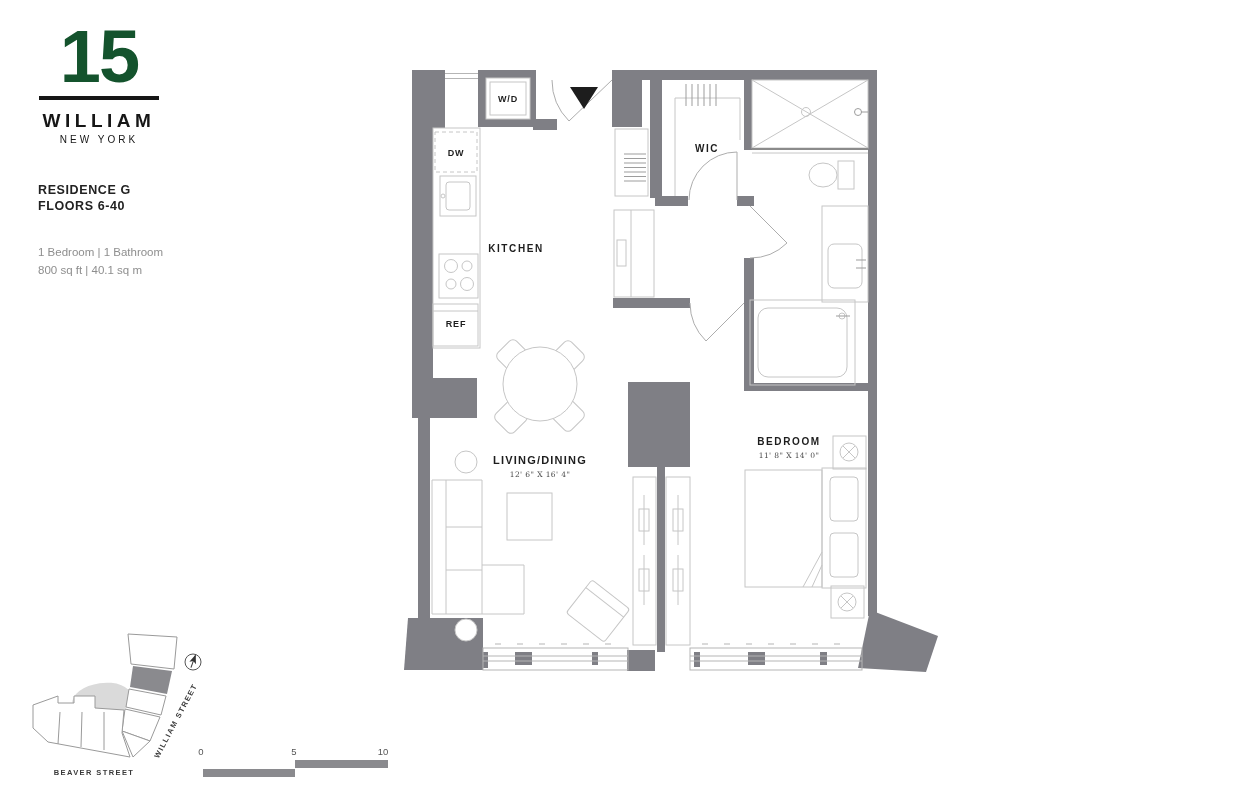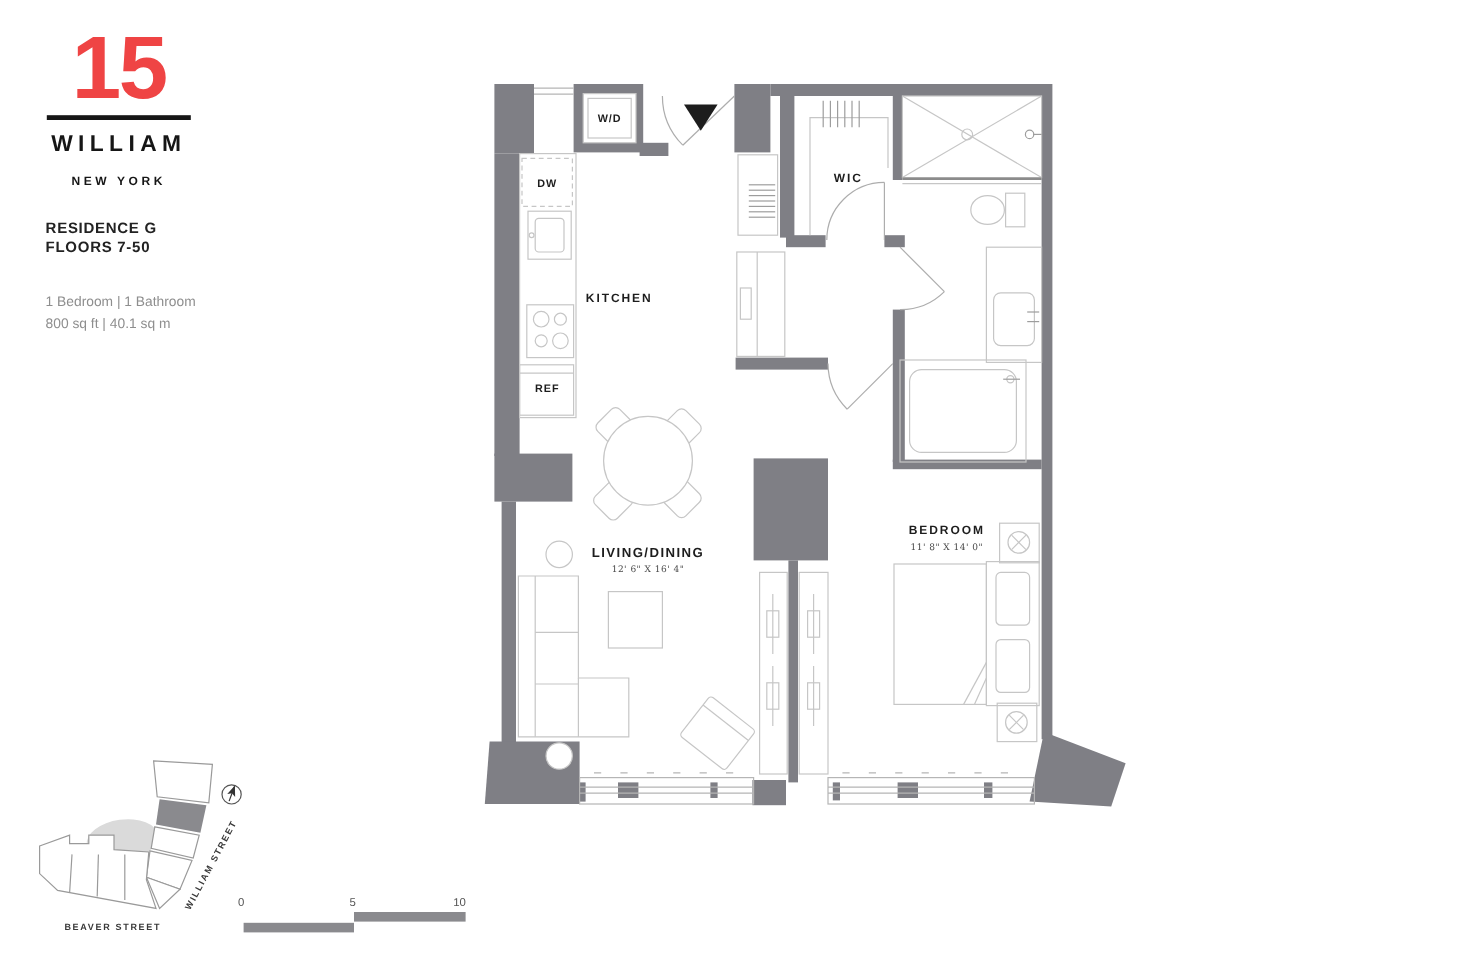--- a/index.html
+++ b/index.html
@@ -1,24 +1,24 @@
 <!DOCTYPE html>
 <html><head>
 <meta charset="utf-8">
 <style>
   html,body{margin:0;padding:0;background:#ffffff;}
   body{width:1237px;height:800px;position:relative;overflow:hidden;
        font-family:"Liberation Sans", sans-serif;color:#1d1d1d;}
   .abs{position:absolute;}
   
   .brand{left:38px;top:22px;width:122px;text-align:center;}
-  .brand-number{font-size:74px;font-weight:700;line-height:0.95;letter-spacing:-2px;color:#ef4444;}
+  .brand-number{font-size:74px;font-weight:700;line-height:0.95;letter-spacing:-2px;color:#14532d;}
   .brand-rule{width:120px;height:4px;background:#161616;margin:4px auto 0;}
   .brand-name{font-size:19px;font-weight:700;letter-spacing:4.5px;margin-top:10px;color:#161616;}
-  .brand-city{font-size:10px;font-weight:700;letter-spacing:3px;margin-top:14px;color:#161616;}
+  .brand-city{font-size:10px;font-weight:400;letter-spacing:3px;margin-top:2px;color:#161616;}
   
   .res{left:38px;top:182px;}
   .res-line{font-size:12.5px;font-weight:700;letter-spacing:.6px;line-height:16px;color:#222;}
   .spec{left:38px;top:243px;font-family:Liberation Sans, sans-serif;
         font-size:11.5px;color:#8e8e8e;line-height:18px;}
   
   svg{position:absolute;left:0;top:0;}
   .wall{fill:#7f7f85;stroke:none;}
   .fur{fill:none;stroke:#c6c6c6;stroke-width:1;}
   .furw{fill:#ffffff;stroke:#c6c6c6;stroke-width:1;}
@@ -37,21 +37,21 @@
 
 <div class="abs brand">
   <div class="brand-number">15</div>
   <div class="brand-rule"></div>
   <div class="brand-name">WILLIAM</div>
   <div class="brand-city">NEW YORK</div>
 </div>
 
 <div class="abs res">
   <div class="res-line">RESIDENCE G</div>
-  <div class="res-line">FLOORS 7-50</div>
+  <div class="res-line">FLOORS 6-40</div>
 </div>
 
 <div class="abs spec">
   <div>1 Bedroom | 1 Bathroom</div>
   <div>800 sq ft | 40.1 sq m</div>
 </div>
 
 <svg width="1237" height="800" viewBox="0 0 1237 800">
 
   <g>

